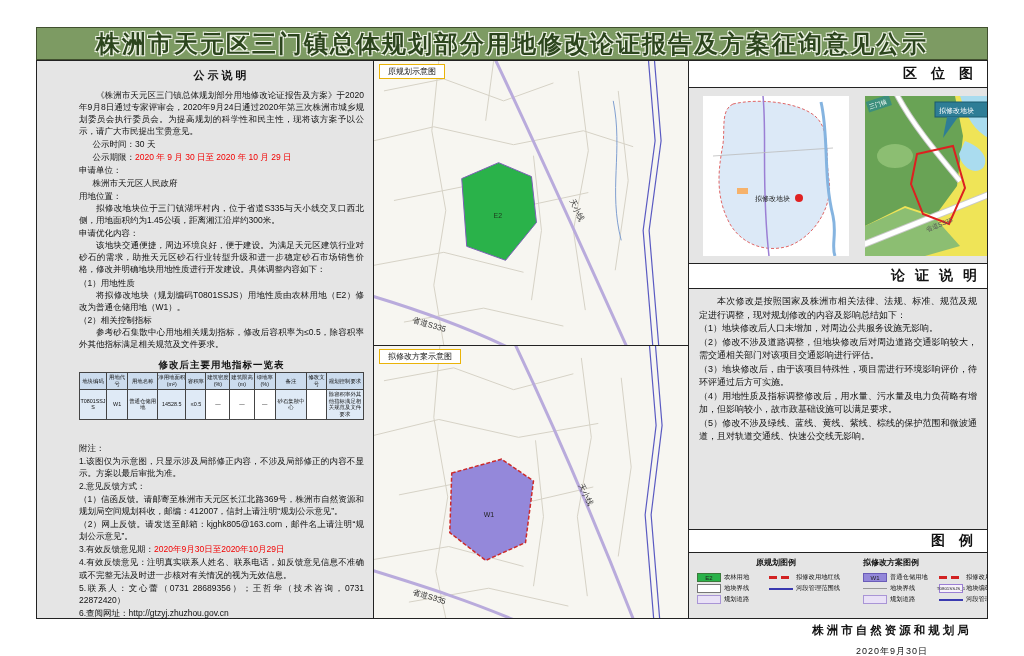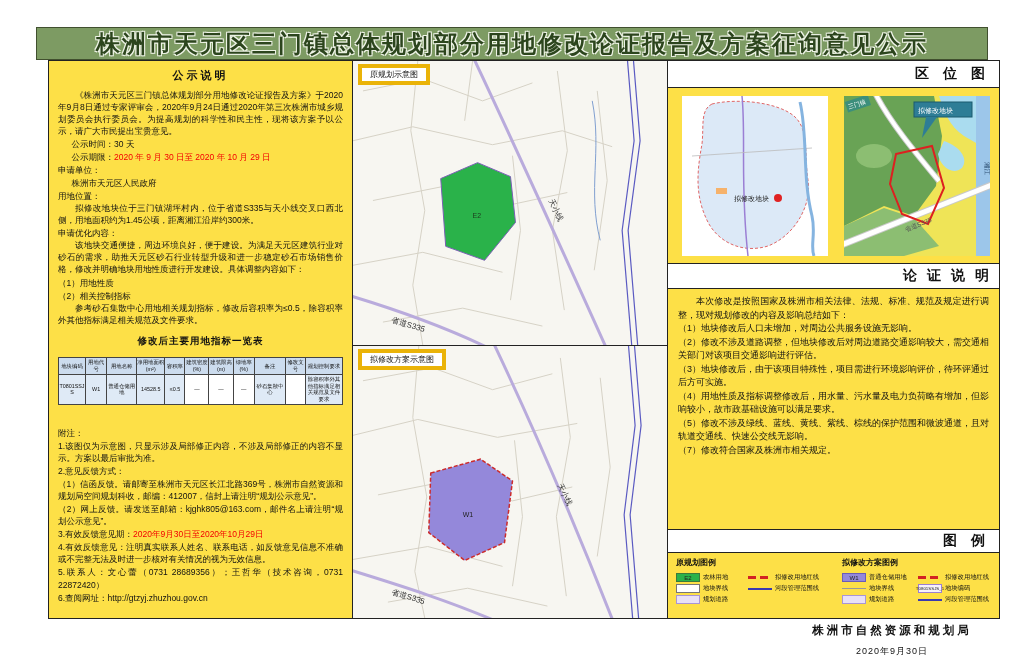--- a/index.html
+++ b/index.html
@@ -6,34 +6,34 @@
   body{font-family:"Liberation Sans","DejaVu Sans",sans-serif;color:#111;}
   .page{position:relative;width:1024px;height:656px;background:#fff;overflow:hidden;}
 
   
   .banner{position:absolute;left:36px;top:27px;width:952px;height:33px;background:#7d9b63;
           border:1px solid #41502f;box-sizing:border-box;display:flex;align-items:center;justify-content:center;}
   .banner h1{margin:0;font-size:24px;font-weight:bold;color:#2c451d;letter-spacing:2px;
              text-shadow:1px 1px 0 #eef3e6,-1px -1px 0 #eef3e6,1px -1px 0 #eef3e6,-1px 1px 0 #eef3e6;white-space:nowrap;}
 
   
-  .content{position:absolute;left:48px;top:60px;width:952px;height:559px;border:1px solid #222;
-           box-sizing:border-box;display:flex;background:#fde047;}
+  .content{position:absolute;left:36px;top:60px;width:952px;height:559px;border:1px solid #222;
+           box-sizing:border-box;display:flex;background:#e5e5e5;padding-left:33px;}
   .col-left{width:304px;box-sizing:border-box;border-right:1px solid #222;padding:5px 9px 4px 9px;
             font-size:8.5px;line-height:1.42;text-align:justify;overflow:hidden;}
   .col-mid{width:315px;box-sizing:border-box;border-right:1px solid #222;position:relative;overflow:hidden;}
   .col-right{flex:1;position:relative;overflow:hidden;}
 
   
   .sec-title{text-align:center;font-weight:bold;font-size:11px;letter-spacing:3px;margin:2px 0 5px;}
   .para{text-indent:2em;margin:0 0 1px;}
   .kv{margin:1px 0 1px 1.6em;}
   .lbl{margin:1px 0 0 0;}
   .red{color:#f20000;}
-  .t-title{text-align:center;font-weight:bold;font-size:9.5px;margin:8px 0 10px;letter-spacing:1px;}
+  .t-title{text-align:center;font-weight:bold;font-size:9.5px;margin:8px 0 1px;letter-spacing:1px;}
   table.idx{width:100%;border-collapse:collapse;font-size:5.4px;text-align:center;table-layout:fixed;line-height:1.25;}
   table.idx th,table.idx td{border:1px solid #444;padding:1px 0;word-break:break-all;}
   table.idx th{background:#ccdcee;font-weight:normal;}
   table.idx td{background:#dfeaf6;}
   table.idx td.plain{background:#fff;}
   .notes{margin-top:22px;}
   .notes p{margin:0 0 1px;}
 
   
   .sec-head{position:absolute;left:0;right:0;display:flex;align-items:center;justify-content:flex-end;
@@ -48,21 +48,21 @@
   .minimap.l{left:14px;}
   .minimap.r{left:176px;}
   .argtext{position:absolute;top:228px;left:0;right:0;height:240px;padding:6px 10px;box-sizing:border-box;
            font-size:9px;line-height:1.5;text-align:justify;}
   .argtext p{margin:0;}
   .argtext p.ind{text-indent:2em;}
 
   
   .legend{position:absolute;top:492px;left:0;right:0;bottom:0;padding:4px 8px;box-sizing:border-box;display:flex;}
   .leg-group{flex:none;}
-  .leg-group.g1{width:158px;}
+  .leg-group.g1{width:158px;text-align:center;}
   .leg-group.g2{width:170px;margin-left:8px;}
   .leg-title{font-size:8px;font-weight:bold;margin-bottom:3px;}
   .leg-cols{display:flex;}
   .leg-col{flex:none;}
   .leg-item{display:flex;align-items:center;margin:2px 0;font-size:6.3px;white-space:nowrap;}
   .sw{width:24px;height:9px;border:1px solid #777;box-sizing:border-box;margin-right:3px;flex:none;
       display:flex;align-items:center;justify-content:center;font-size:6px;color:#222;}
   .sw-green{background:#2ab24a;border-color:#3c7a3c;}
   .sw-purple{background:#9488da;border-color:#6a5cb8;}
   .sw-white{background:#fff;}
@@ -70,21 +70,21 @@
   .sw-code{background:#f7f2fb;border-color:#9b7fd4;font-size:4.4px;}
   .sw-reddash{border:none;height:3px;margin-top:0;
               background:repeating-linear-gradient(90deg,#d22222 0 8px,transparent 8px 12px);}
   .sw-blue{border:none;height:2px;background:#3a3ab0;}
   .sw-thin{border:none;height:1px;background:#999;}
 
   
   .map-box{position:absolute;left:0;right:0;}
   .map-top{top:0;height:285px;border-bottom:1px solid #222;box-sizing:border-box;}
   .map-bot{top:285px;bottom:0;}
-  .map-label{position:absolute;left:5px;top:3px;border:4px solid #eab308;background:#fff;
+  .map-label{position:absolute;left:5px;top:3px;border:1px solid #eab308;background:#fff;
              padding:1px 8px;font-size:8px;z-index:2;}
   .map-box svg{display:block;width:100%;height:100%;}
 
   
   .footer{position:absolute;left:772px;top:623px;width:240px;text-align:center;}
   .footer .org{font-size:11.5px;font-weight:bold;letter-spacing:3px;}
   .footer .date{font-size:9px;margin-top:7px;letter-spacing:1px;}
 </style>
 </head>
 <body>
@@ -104,20 +104,21 @@
       <div class="kv">
         <span>公示期限：</span><span class="red">2020 年 9 月 30 日至 2020 年 10 月 29 日</span>
       </div>
       <div class="lbl">申请单位：</div>
       <div class="kv">株洲市天元区人民政府</div>
       <div class="lbl">用地位置：</div>
       <p class="para">拟修改地块位于三门镇湖坪村内，位于省道S335与天小线交叉口西北侧，用地面积约为1.45公顷，距离湘江沿岸约300米。</p>
       <div class="lbl">申请优化内容：</div>
       <p class="para">该地块交通便捷，周边环境良好，便于建设。为满足天元区建筑行业对砂石的需求，助推天元区砂石行业转型升级和进一步稳定砂石市场销售价格，修改并明确地块用地性质进行开发建设。具体调整内容如下：</p>
       <div class="lbl">（1）用地性质</div>
+      <p class="para">将拟修改地块（规划编码T0801SSJS）用地性质由农林用地（E2）修改为普通仓储用地（W1）。</p>
       <div class="lbl">（2）相关控制指标</div>
       <p class="para">参考砂石集散中心用地相关规划指标，修改后容积率为≤0.5，除容积率外其他指标满足相关规范及文件要求。</p>
 
       <div class="t-title">修改后主要用地指标一览表</div>
       <table class="idx">
         <colgroup>
           <col style="width:9.5%">
             <col style="width:7.5%">
             <col style="width:10.5%">
             <col style="width:10%">
@@ -281,21 +282,20 @@
         <span>论证说明</span>
       </div>
 
       <div class="argtext">
         <p class="ind">本次修改是按照国家及株洲市相关法律、法规、标准、规范及规定进行调整，现对规划修改的内容及影响总结如下：</p>
         <p>（1）地块修改后人口未增加，对周边公共服务设施无影响。</p>
         <p>（2）修改不涉及道路调整，但地块修改后对周边道路交通影响较大，需交通相关部门对该项目交通影响进行评估。</p>
         <p>（3）地块修改后，由于该项目特殊性，项目需进行环境影响评价，待环评通过后方可实施。</p>
         <p>（4）用地性质及指标调整修改后，用水量、污水量及电力负荷略有增加，但影响较小，故市政基础设施可以满足要求。</p>
         <p>（5）修改不涉及绿线、蓝线、黄线、紫线、棕线的保护范围和微波通道，且对轨道交通线、快速公交线无影响。</p>
-        <p>（7）修改符合国家及株洲市相关规定。</p>
       </div>
 
       <div class="sec-head head-leg">
         <span>图例</span>
       </div>
 
       <div class="legend">
         <div class="leg-group g1">
           <div class="leg-title">原规划图例</div>
           <div class="leg-cols">

